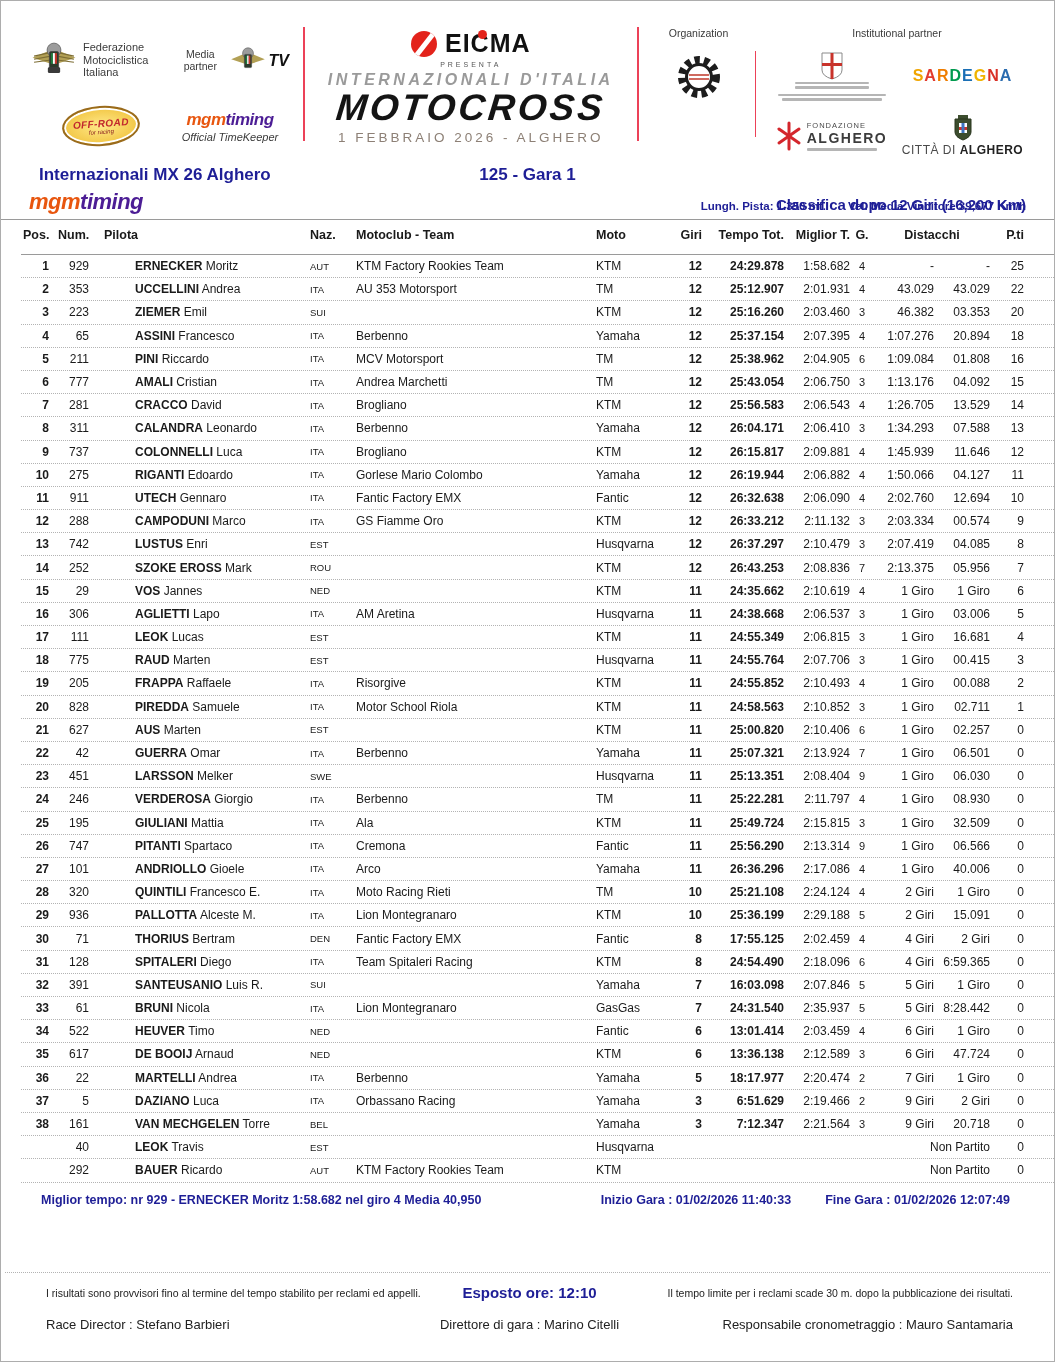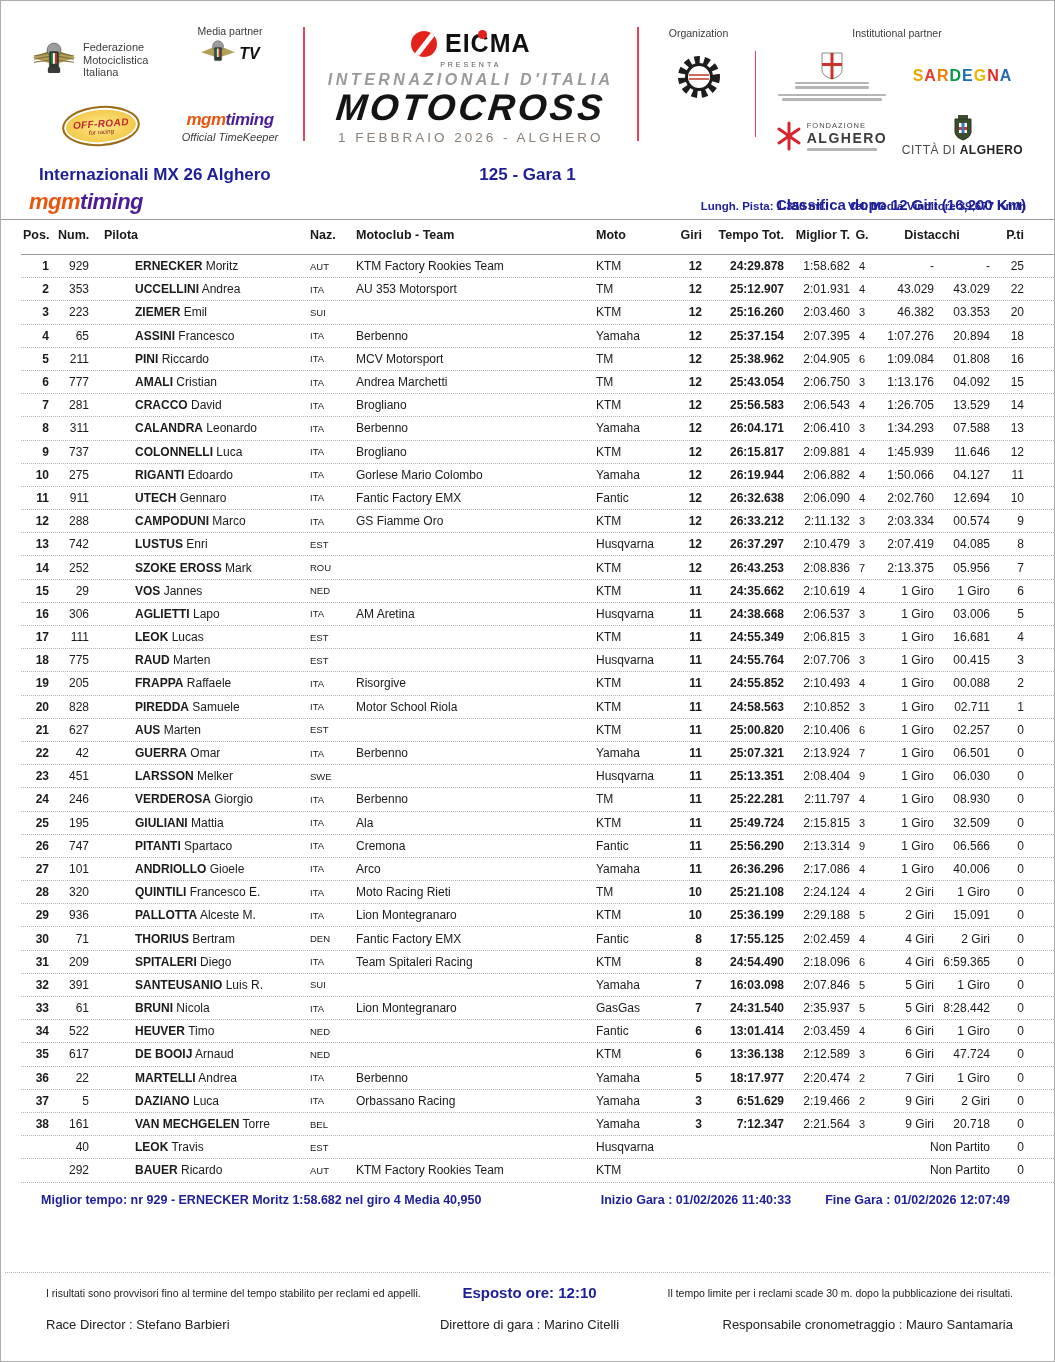--- a/index.html
+++ b/index.html
@@ -8,21 +8,21 @@
     width:1055px; height:1362px; background:#fff; position:relative;
     font-family:"Liberation Sans", sans-serif; color:#1a1a1a;
     border:1px solid #adadad; overflow:hidden; margin:0 auto;
   }
   
   .top-band { display:flex; margin:22px 26px 0 30px; height:132px; }
   .lblock { width:258px; display:grid; grid-template-columns:140px 118px; grid-template-rows:74px 58px; }
   .fmi { display:flex; align-items:center; gap:6px; }
   .fmi-text { font-size:11px; line-height:1.18; color:#3c3c3c; }
   .partner-label { font-size:10.5px; color:#3a3a3a; text-align:center; margin-bottom:2px; }
-  .tvcell { display:flex; flex-direction:column; align-items:center; justify-content:flex-start; padding-top:2px; }
+  .tvcell { display:flex; align-items:center; justify-content:flex-start; padding-top:2px; }
   .tvrow { display:flex; align-items:center; gap:3px; }
   .tv-txt { font-weight:900; font-style:italic; font-size:16px; color:#111; }
   .offroad { display:flex; align-items:center; justify-content:center; }
   .offroad-oval {
     width:78px; height:40px; border-radius:50%; background:radial-gradient(#ffe98a,#edb92a);
     border:2px solid #9a6b1c; display:flex; flex-direction:column; align-items:center; justify-content:center;
     transform:rotate(-4deg); box-shadow:inset 0 0 0 2px #fff;
   }
   .offroad-txt { font-weight:900; font-style:italic; font-size:10px; color:#c1272d; letter-spacing:.4px; }
   .offroad-sub { font-size:6px; font-style:italic; color:#8a2020; }
@@ -723,21 +723,21 @@
           <div class="tc giri">8</div>
           <div class="tc tempo">17:55.125</div>
           <div class="tc miglior">2:02.459</div>
           <div class="tc g">4</div>
           <div class="tc gap1">4 Giri</div>
           <div class="tc gap2">2 Giri</div>
           <div class="tc pti">0</div>
         </div>
         <div class="trow">
           <div class="tc pos">31</div>
-          <div class="tc num">209</div>
+          <div class="tc num">128</div>
           <div class="tc pilota"><span class="sn">SPITALERI</span> Diego</div>
           <div class="tc naz">ITA</div>
           <div class="tc club">Team Spitaleri Racing</div>
           <div class="tc moto">KTM</div>
           <div class="tc giri">8</div>
           <div class="tc tempo">24:54.490</div>
           <div class="tc miglior">2:18.096</div>
           <div class="tc g">6</div>
           <div class="tc gap1">4 Giri</div>
           <div class="tc gap2">6:59.365</div>

